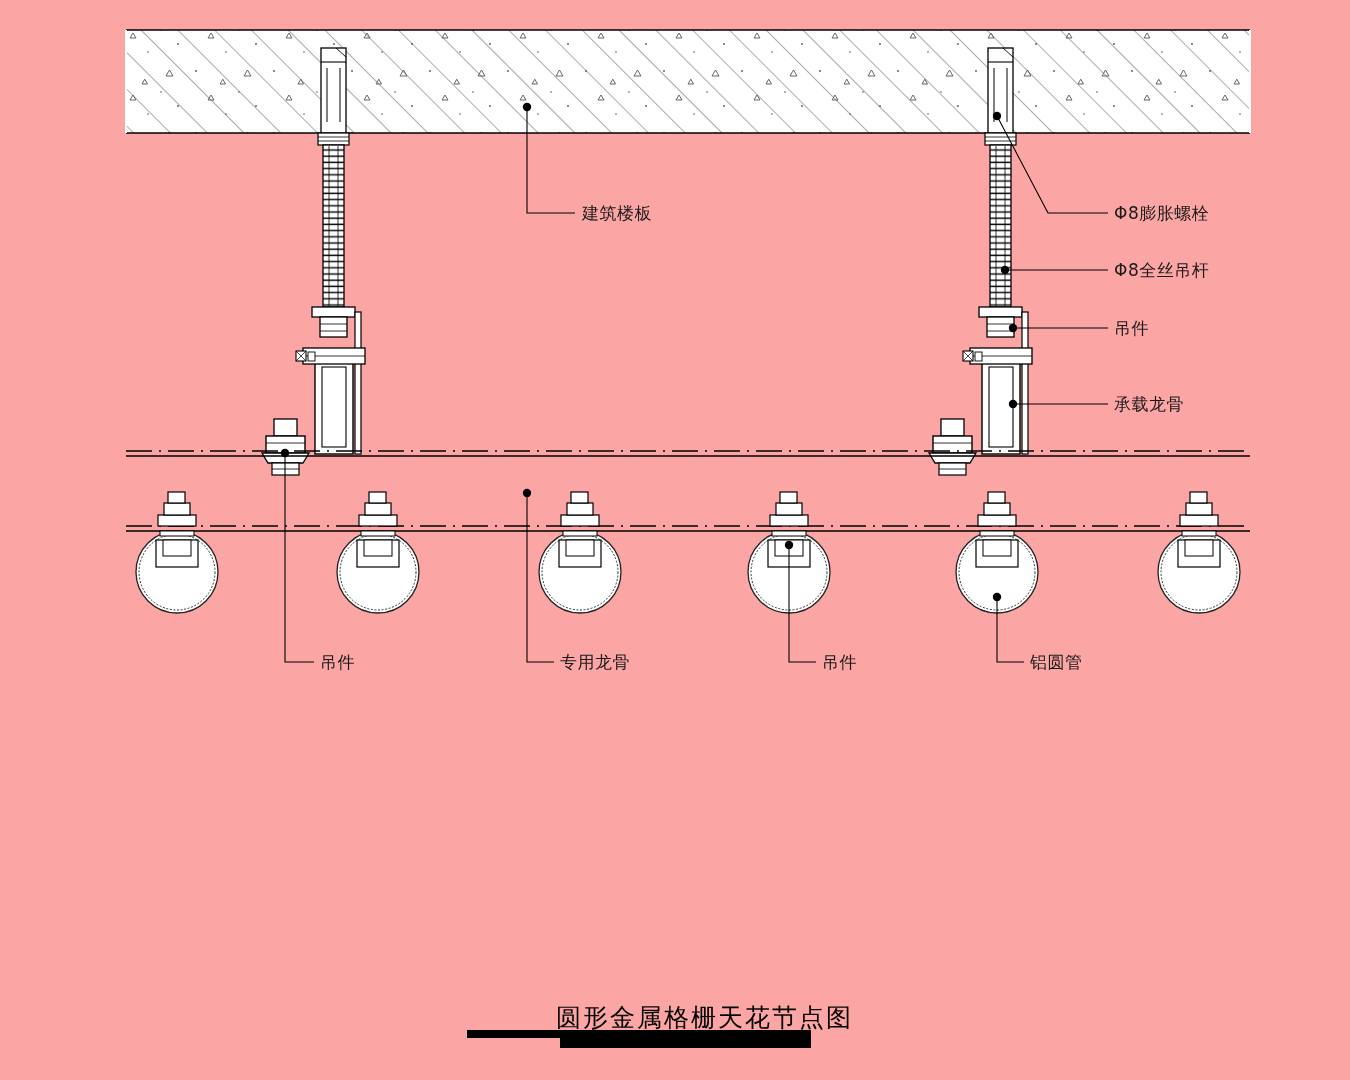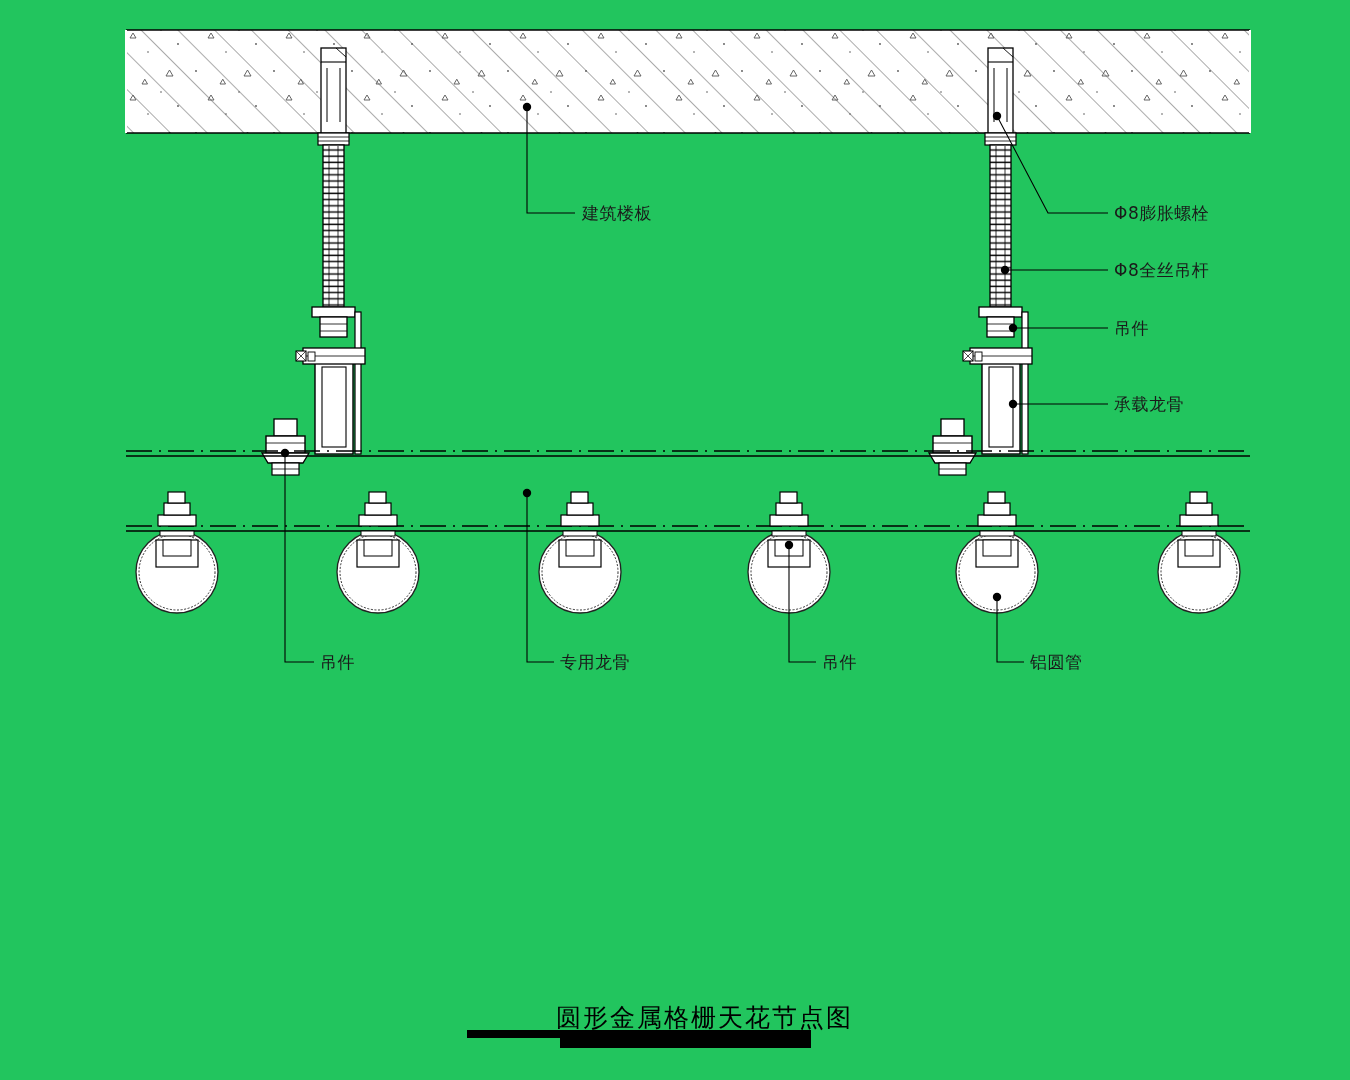--- a/index.html
+++ b/index.html
@@ -8,21 +8,21 @@
     padding: 0;
     background: #ffffff;
   }
   body {
     font-family: "DejaVu Sans", "Liberation Sans", sans-serif;
   }
   #drawing-root {
     position: relative;
     width: 1350px;
     height: 1080px;
-    background: #22c55e;
+    background: #fca5a5;
     overflow: hidden;
   }
   svg.cad {
     position: absolute;
     top: 0;
     left: 0;
     width: 1350px;
     height: 1080px;
     display: block;
   }

